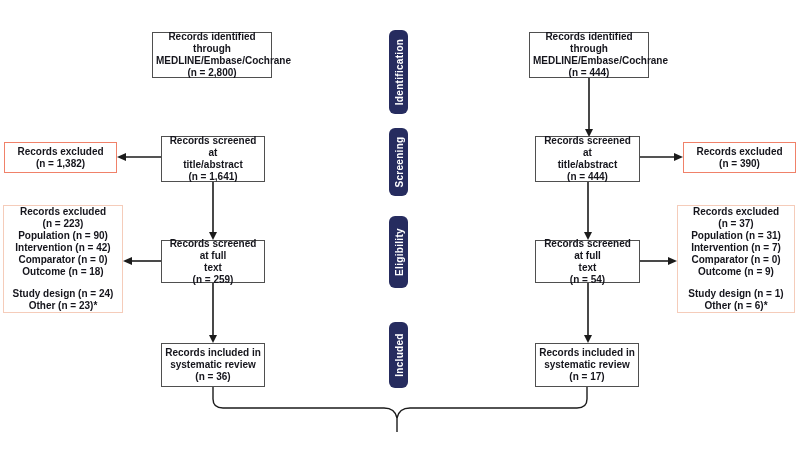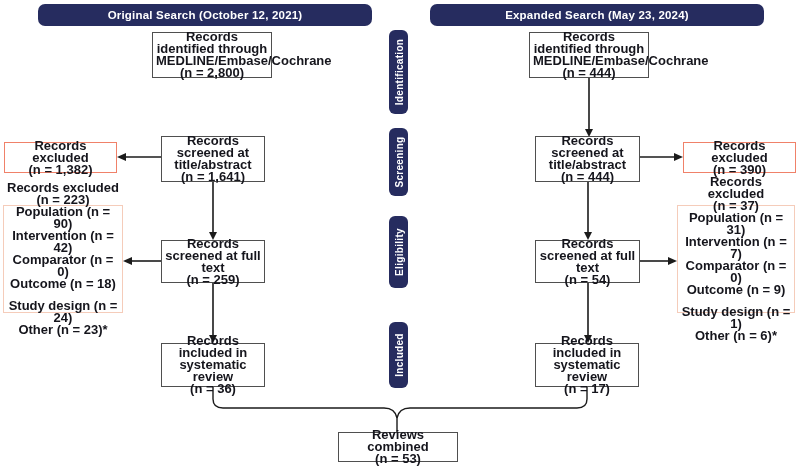--- a/index.html
+++ b/index.html
@@ -15,21 +15,21 @@
     display:flex;align-items:center;justify-content:center;z-index:2;letter-spacing:.2px;
   }
   .pill{position:absolute;left:389px;width:19px;background:#262c5f;border-radius:6px;z-index:2;}
   .pill span{
     position:absolute;top:50%;left:50%;transform:translate(-50%,-50%) rotate(-90deg);
     white-space:nowrap;color:#ffffff;font-weight:bold;font-size:10px;letter-spacing:.3px;
   }
   .box{
     position:absolute;background:#ffffff;z-index:1;box-sizing:border-box;
     display:flex;flex-direction:column;align-items:center;justify-content:center;
-    text-align:center;font-weight:bold;font-size:13px;line-height:12px;padding:2px 3px;
+    text-align:center;font-weight:bold;font-size:10px;line-height:12px;padding:2px 3px;
   }
   .main{border:1.6px solid #4f4f4f;}
   .warn{border:1.4px solid #f08169;}
   .warn-light{border:1.4px solid #f5ccba;}
   .bl{width:100%;}
   .gap{margin-top:10px;}
 </style>
 </head>
 <body>
 
@@ -67,26 +67,20 @@
       <polygon points="209,335 217,335 213,343"></polygon>
       <polygon points="584,232 592,232 588,240"></polygon>
       <polygon points="584,335 592,335 588,343"></polygon>
       <polygon points="126,153 126,161 117,157"></polygon>
       <polygon points="132,257 132,265 123,261"></polygon>
       <polygon points="674,153 674,161 683,157"></polygon>
       <polygon points="668,257 668,265 677,261"></polygon>
     </g>
   </svg>
 
-  <div class="hdr" style="left:38px;">
-    <span>Original Search (October 12, 2021)</span>
-  </div>
-  <div class="hdr" style="left:430px;">
-    <span>Expanded Search (May 23, 2024)</span>
-  </div>
 
   <div class="pill" style="top:30px;height:84px;">
     <span>Identification</span>
   </div>
   <div class="pill" style="top:128px;height:68px;">
     <span>Screening</span>
   </div>
   <div class="pill" style="top:216px;height:72px;">
     <span>Eligibility</span>
   </div>
@@ -167,18 +161,14 @@
     <div class="bl">text</div>
     <div class="bl">(n = 54)</div>
   </div>
 
   <div class="box main" style="left:535px;top:343px;width:104px;height:44px;">
     <div class="bl">Records included in</div>
     <div class="bl">systematic review</div>
     <div class="bl">(n = 17)</div>
   </div>
 
-  <div class="box main" style="left:338px;top:432px;width:120px;height:30px;">
-    <div class="bl">Reviews combined</div>
-    <div class="bl">(n = 53)</div>
-  </div>
 
 </div>
 
 </body></html>

